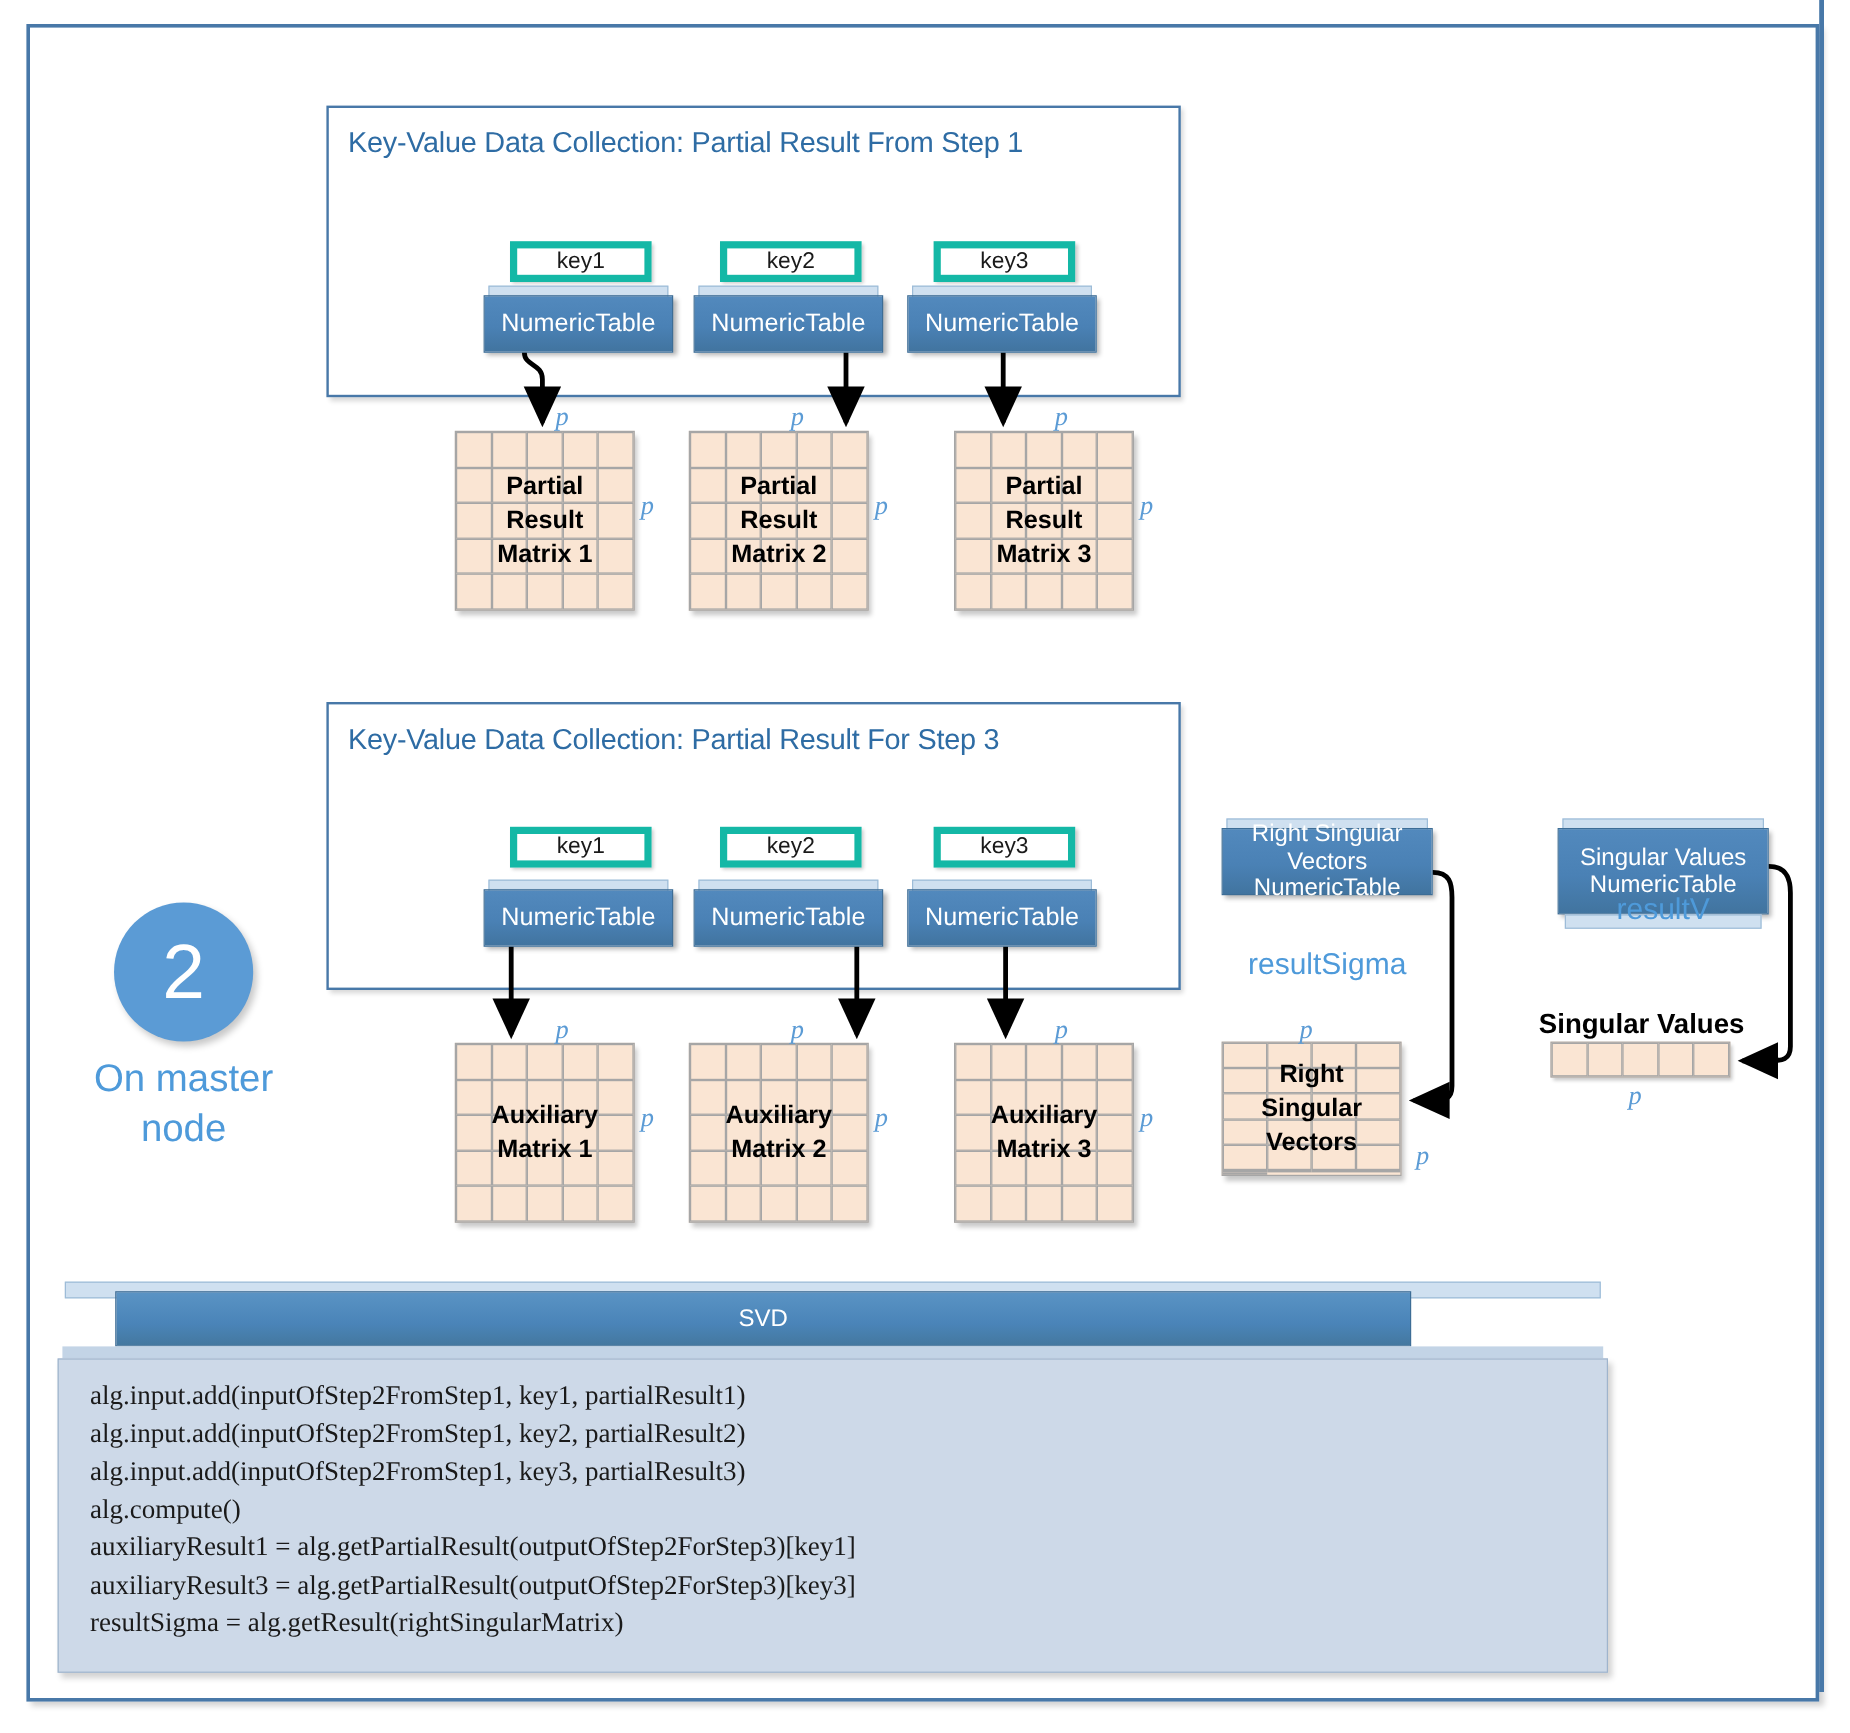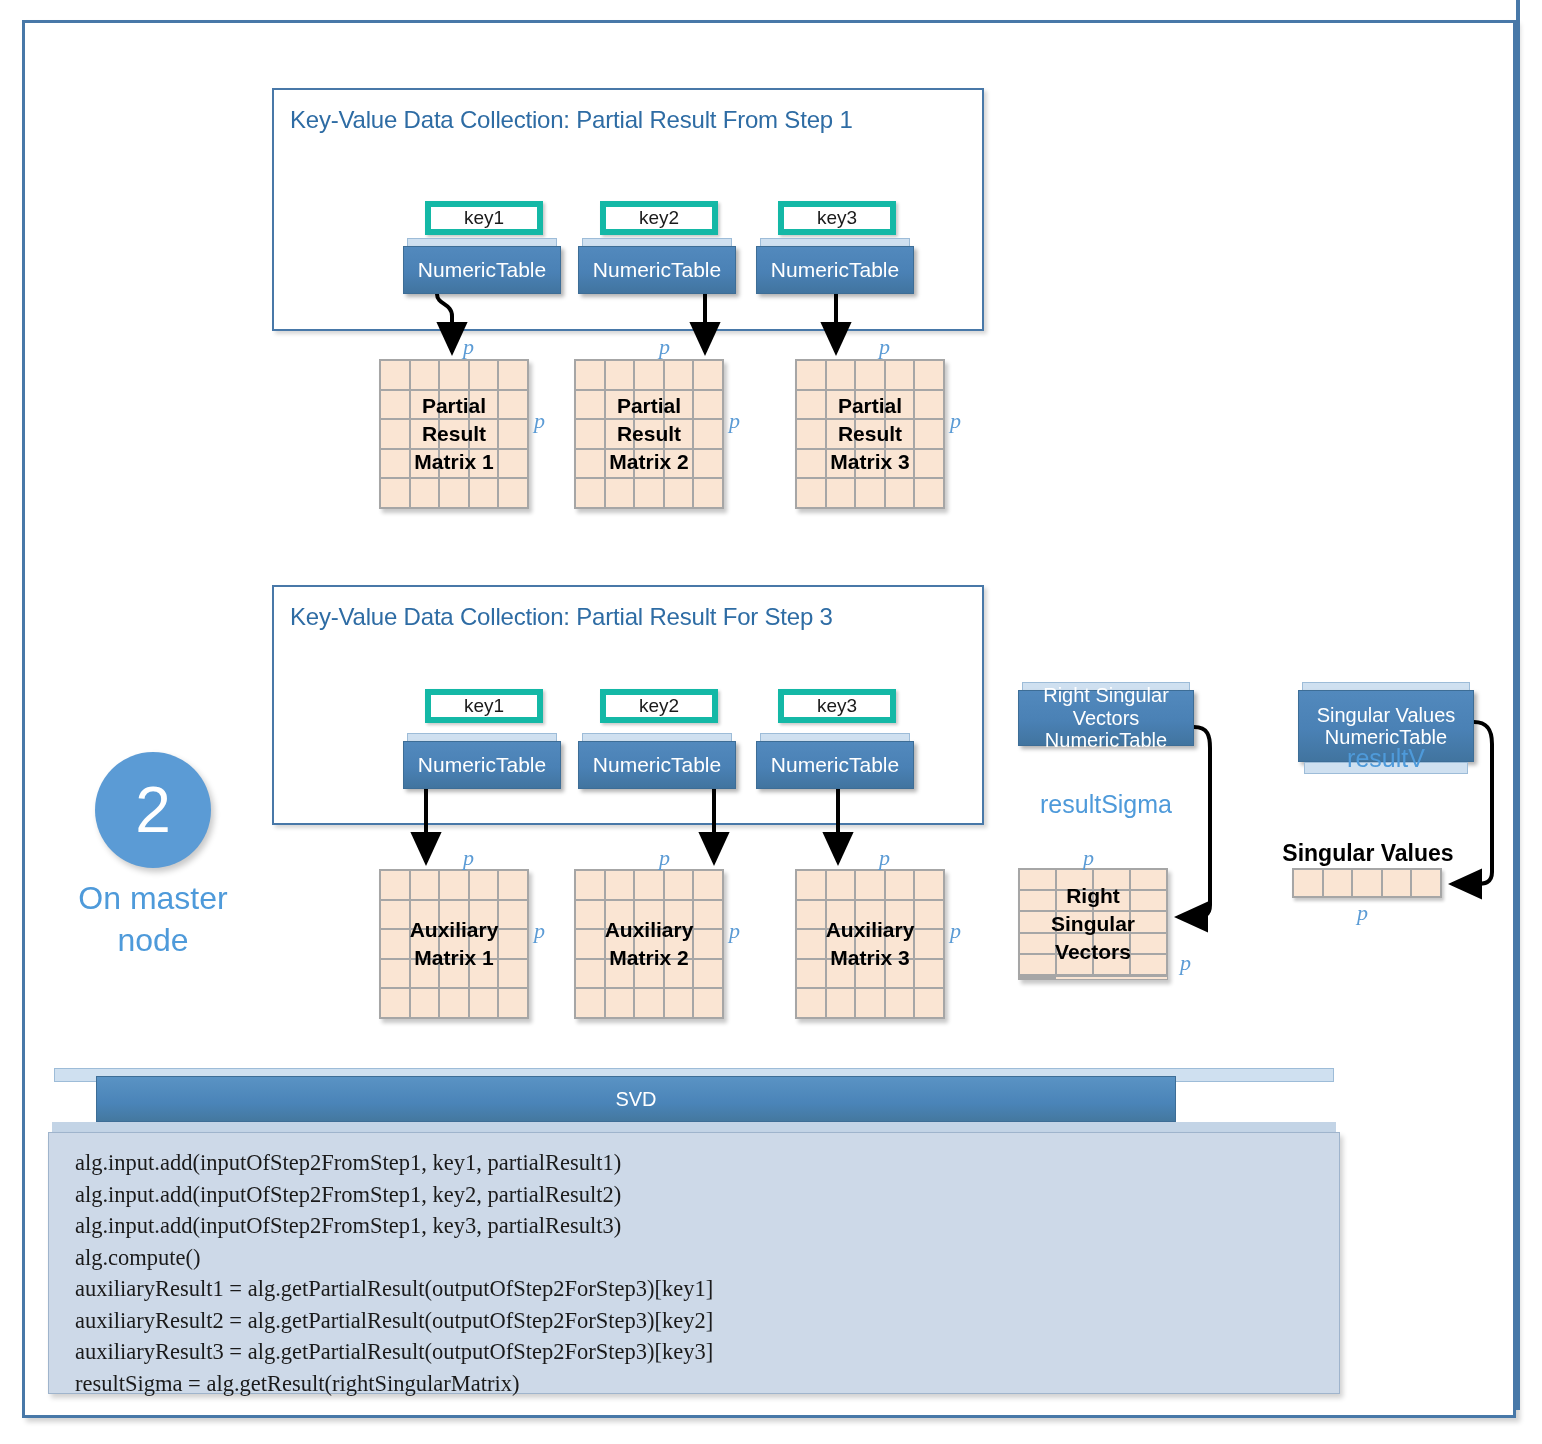--- a/index.html
+++ b/index.html
@@ -454,19 +454,18 @@
   <div class="svd-wrap">
     <div class="svd-shadowtab"></div>
     <div class="svd-head">SVD</div>
     <div class="svd-head-under"></div>
     <div class="svd-body" id="svd-body">
         <div class="codeline">alg.input.add(inputOfStep2FromStep1, key1, partialResult1)</div>
         <div class="codeline">alg.input.add(inputOfStep2FromStep1, key2, partialResult2)</div>
         <div class="codeline">alg.input.add(inputOfStep2FromStep1, key3, partialResult3)</div>
         <div class="codeline">alg.compute()</div>
         <div class="codeline">auxiliaryResult1 = alg.getPartialResult(outputOfStep2ForStep3)[key1]</div>
-        <div class="codeline">auxiliaryResult2 = alg.getPartialResult(outputOfStep2ForStep3)[key2]</div>
         <div class="codeline">auxiliaryResult3 = alg.getPartialResult(outputOfStep2ForStep3)[key3]</div>
         <div class="codeline">resultSigma = alg.getResult(rightSingularMatrix)</div>
       </div>
   </div>
 
 </div>
 
 </body></html>

